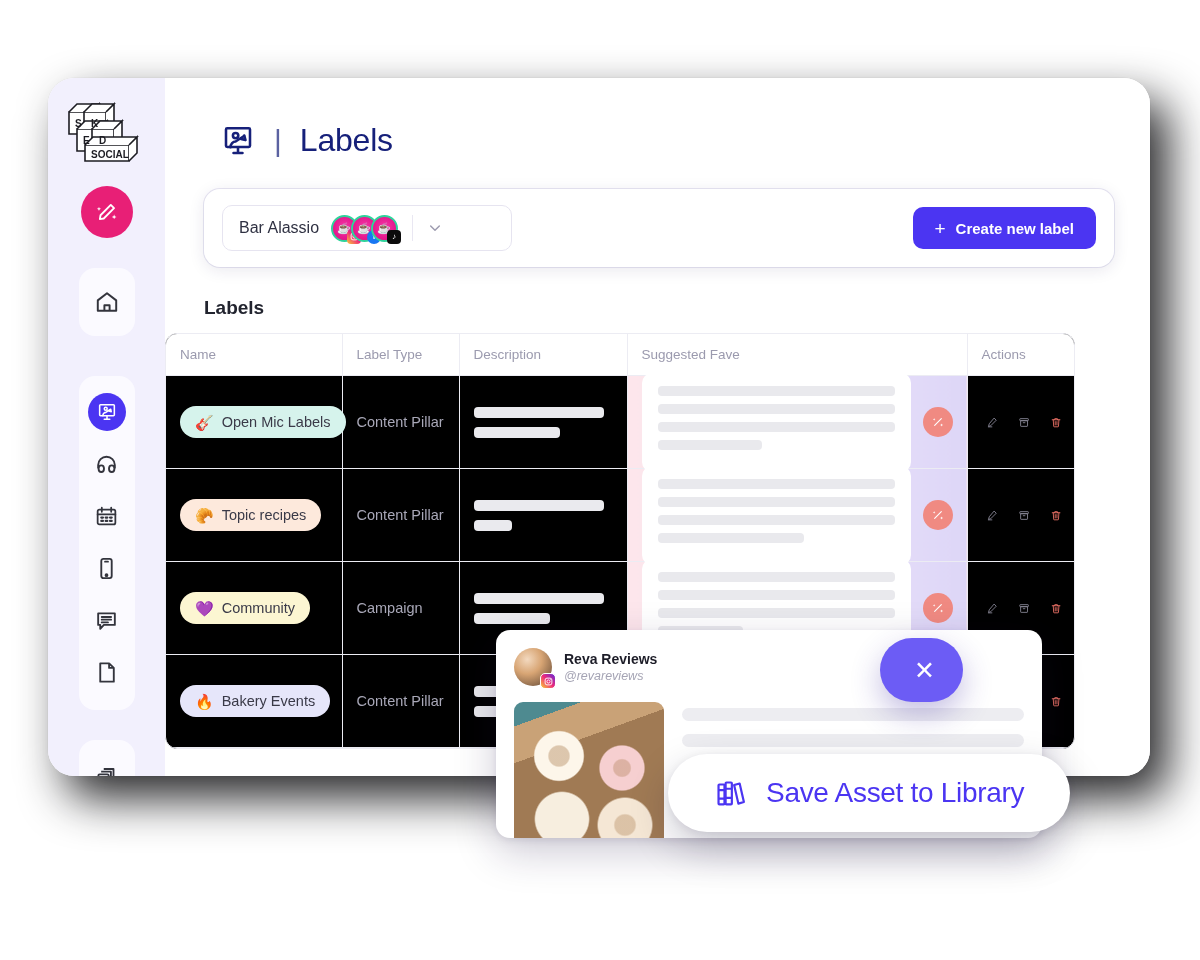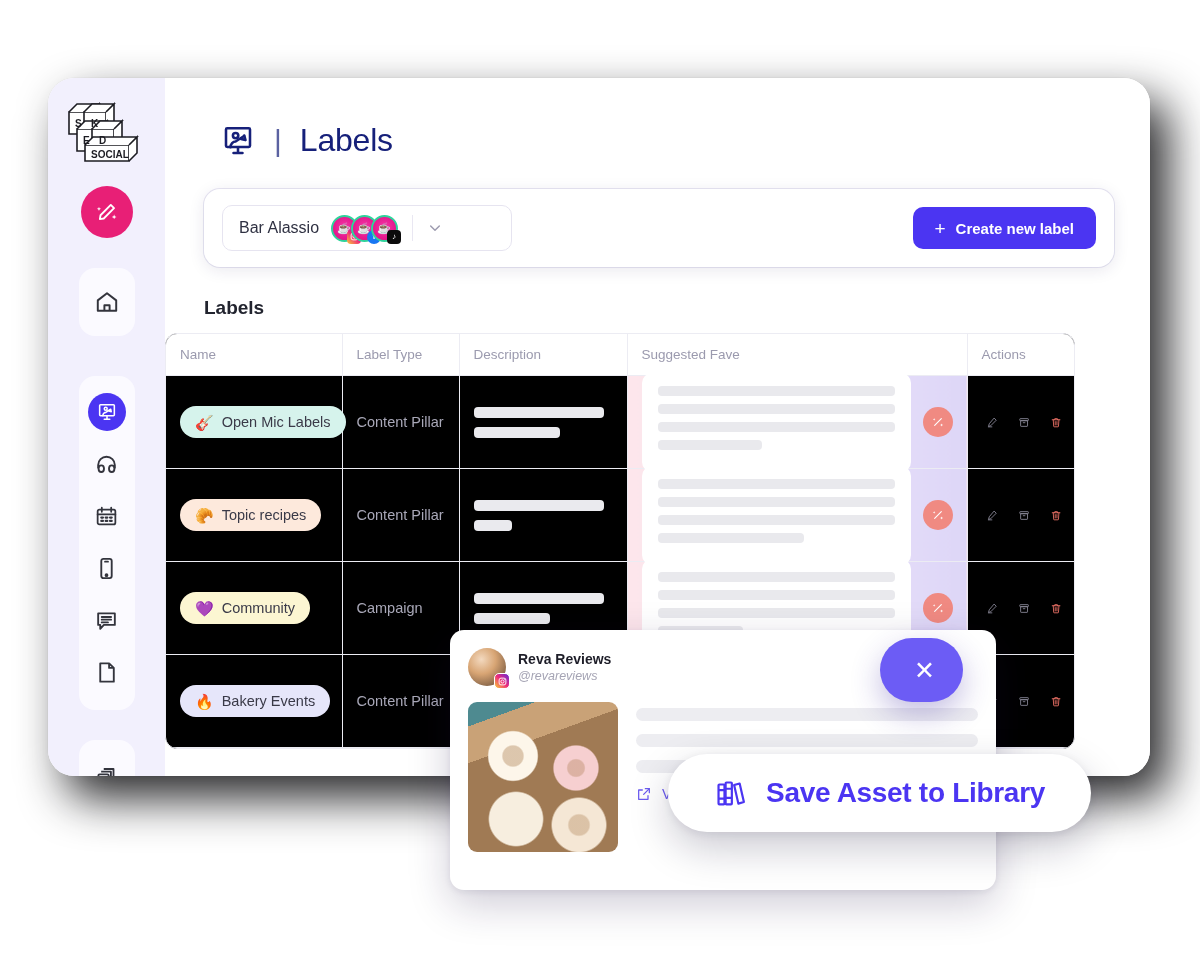--- a/index.html
+++ b/index.html
@@ -195,22 +195,22 @@
     background:#f08a82; flex:0 0 30px;
     display:flex; align-items:center; justify-content:center;
     cursor:pointer;
   }
   .actions { display:flex; align-items:center; gap:20px; padding-left:4px; }
   .act-ico { cursor:pointer; width:17px; height:17px; display:block; }
 
   
   .post-card {
     position:absolute;
-    left:450px; top:630px;
-    width:546px; height:260px;
+    left:496px; top:630px;
+    width:546px; height:208px;
     background:#ffffff;
     border-radius:14px;
     box-shadow: 0 14px 42px rgba(30,20,70,0.22), 0 2px 6px rgba(30,20,70,0.08);
     padding:18px 18px 3px 18px;
     overflow:hidden;
   }
   .post-head { display:flex; align-items:center; gap:12px; }
   .post-av {
     width:38px; height:38px; border-radius:50%;
     background: radial-gradient(circle at 35% 30%, #f3d9bf 0%, #d8a574 40%, #8d6a4c 75%, #5c4733 100%);
@@ -262,21 +262,21 @@
     cursor:pointer; white-space:nowrap;
   }
   .pill-tagged .x { font-size:25px; font-weight:400; line-height:1; }
 
   .pill-save {
     position:absolute; left:668px; top:754px;
     height:78px; padding:0 46px;
     background:#ffffff; color:#4b35f2;
     border-radius:40px;
     display:flex; align-items:center; gap:18px;
-    font-size:28px; font-weight:700; letter-spacing:-0.3px;
+    font-size:28px; font-weight:400; letter-spacing:-0.3px;
     box-shadow:0 16px 40px rgba(20,14,50,0.22), 0 2px 8px rgba(20,14,50,0.08);
     cursor:pointer; white-space:nowrap;
   }
 </style>
 </head>
 <body>
 
 <div id="stage">
 
   <div class="app-card">

